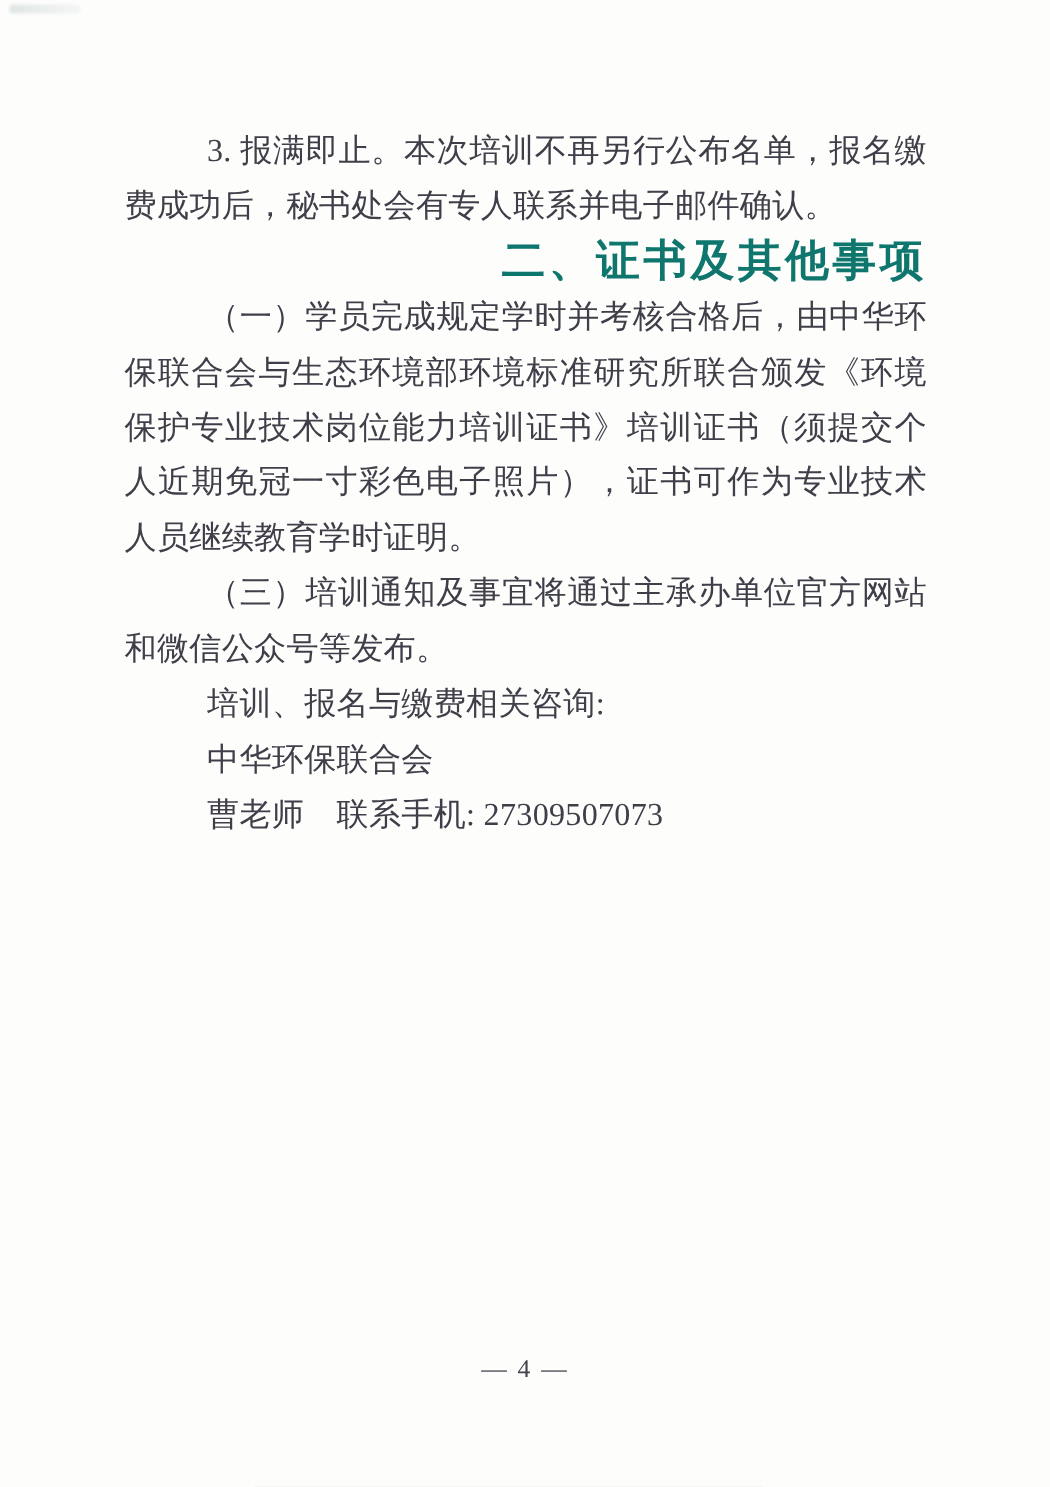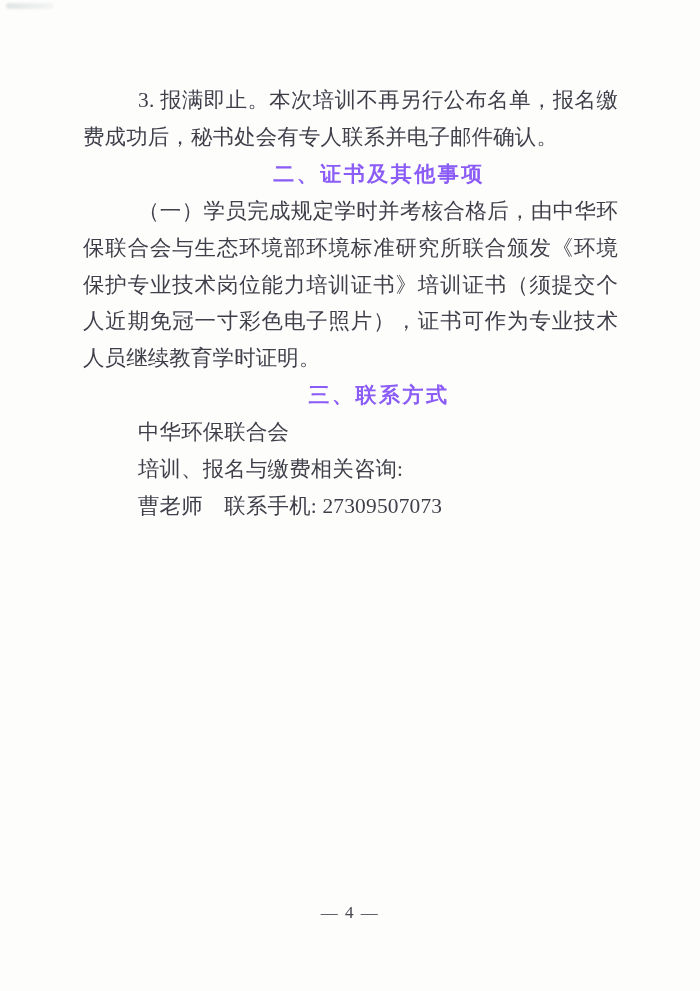--- a/index.html
+++ b/index.html
@@ -37,26 +37,26 @@
   }
   .para {
     margin: 0;
     text-indent: 55px;
     text-align: justify;
     text-justify: inter-character;
   }
   .heading {
     margin: 0;
     text-indent: 57px;
-    text-align: center;
+    text-align: right;
     font-family: "Liberation Sans", "DejaVu Sans", sans-serif;
     font-weight: 700;
-    color: #8b5cf6;
+    color: #0f766e;
     letter-spacing: 2.5px;
-    font-size: 21px;
+    font-size: 29px;
   }
   .line {
     margin: 0;
     text-indent: 55px;
     text-align: left;
   }
   .footer {
     position: absolute;
     left: 0;
     right: 0;
@@ -76,26 +76,26 @@
 
   <div class="content">
 
     <p class="para">3. 报满即止。本次培训不再另行公布名单，报名缴费成功后，秘书处会有专人联系并电子邮件确认。</p>
 
     <p class="heading">二、证书及其他事项</p>
 
     <p class="para">（一）学员完成规定学时并考核合格后，由中华环保联合会与生态环境部环境标准研究所联合颁发《环境保护专业技术岗位能力培训证书》培训证书（须提交个人近期免冠一寸彩色电子照片），证书可作为专业技术人员继续教育学时证明。</p>
 
 
+    <p class="para">（三）培训通知及事宜将通过主承办单位官方网站和微信公众号等发布。</p>
 
-    <p class="heading">三、联系方式</p>
+
+    <p class="line">培训、报名与缴费相关咨询:</p>
 
     <p class="line">中华环保联合会</p>
-
-    <p class="line">培训、报名与缴费相关咨询:</p>
 
 
     <p class="line">曹老师　联系手机: 27309507073</p>
 
   </div>
 
   <div class="footer">— 4 —</div>
 
 </div>
 

